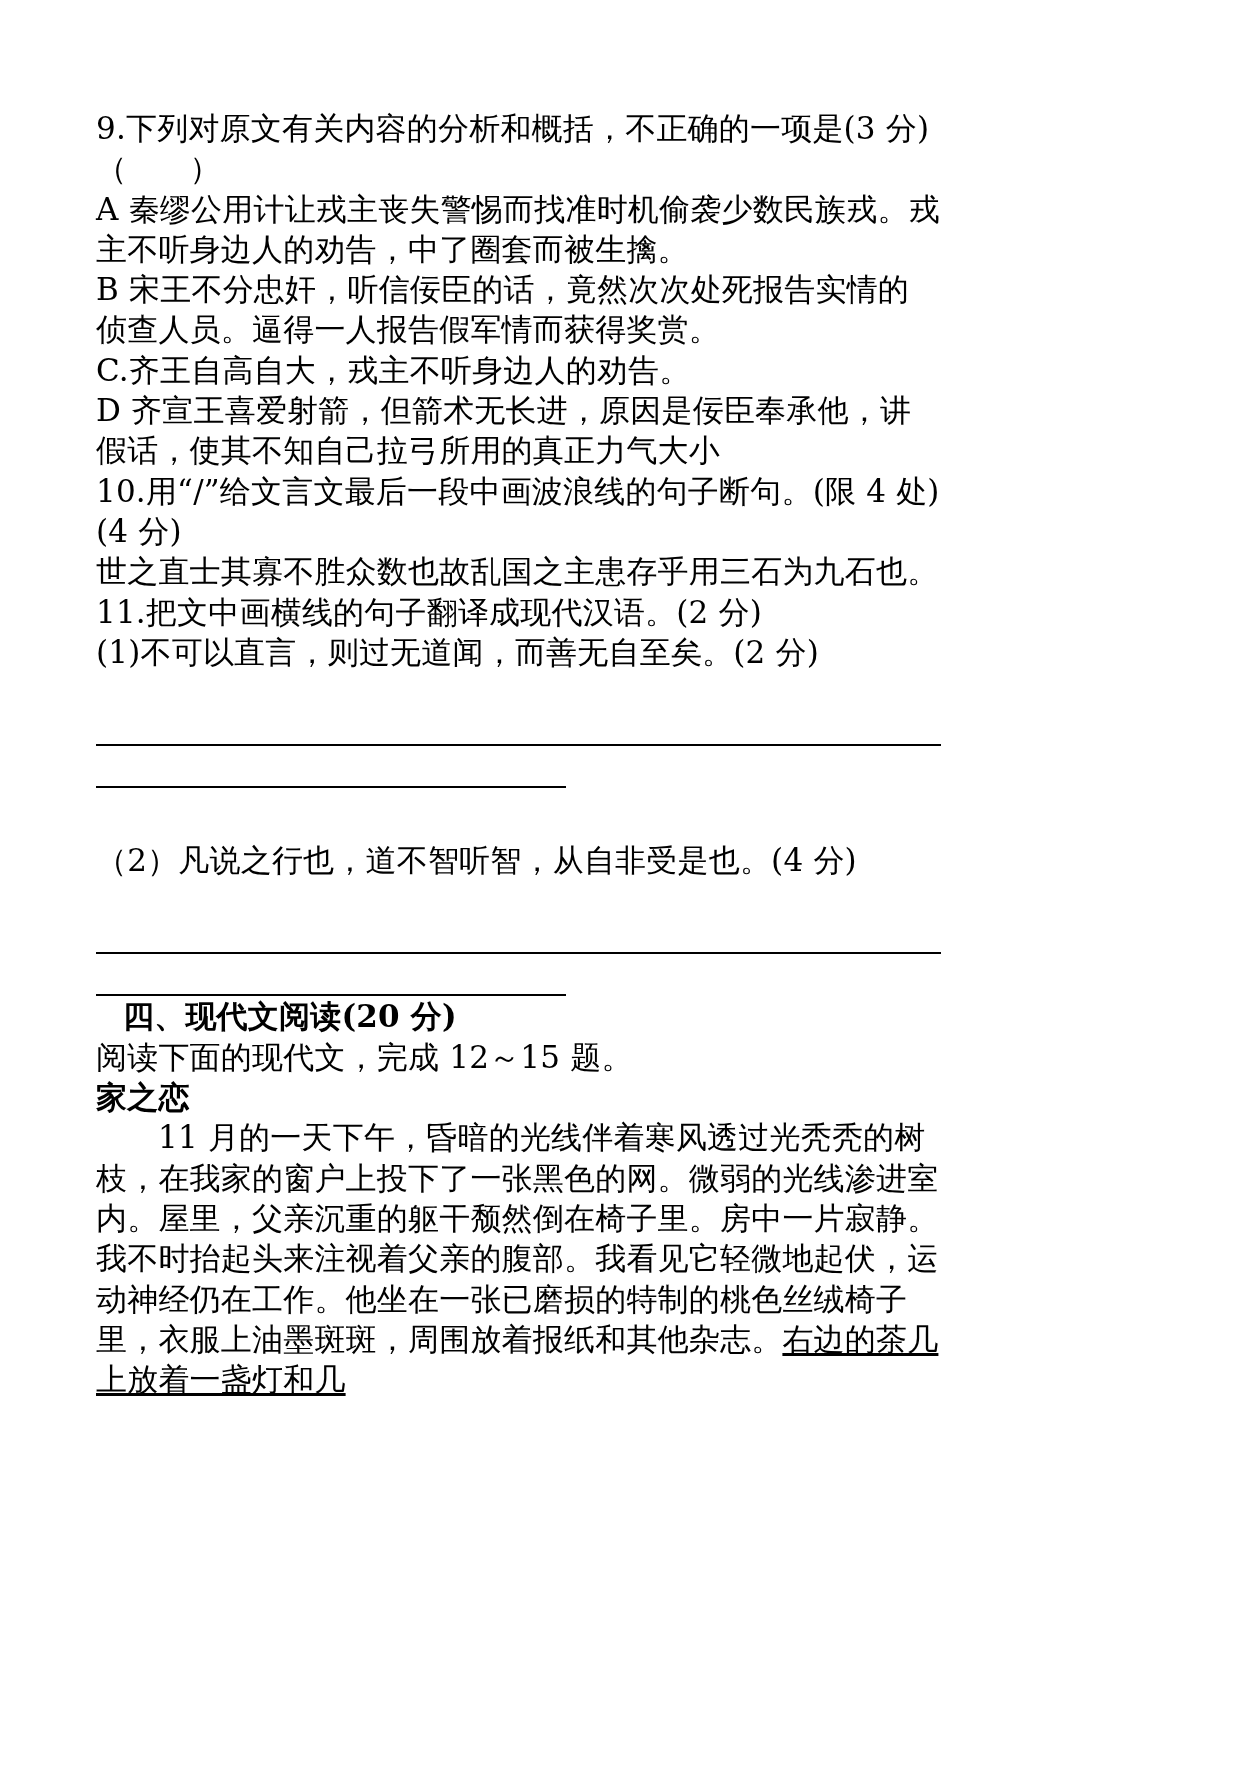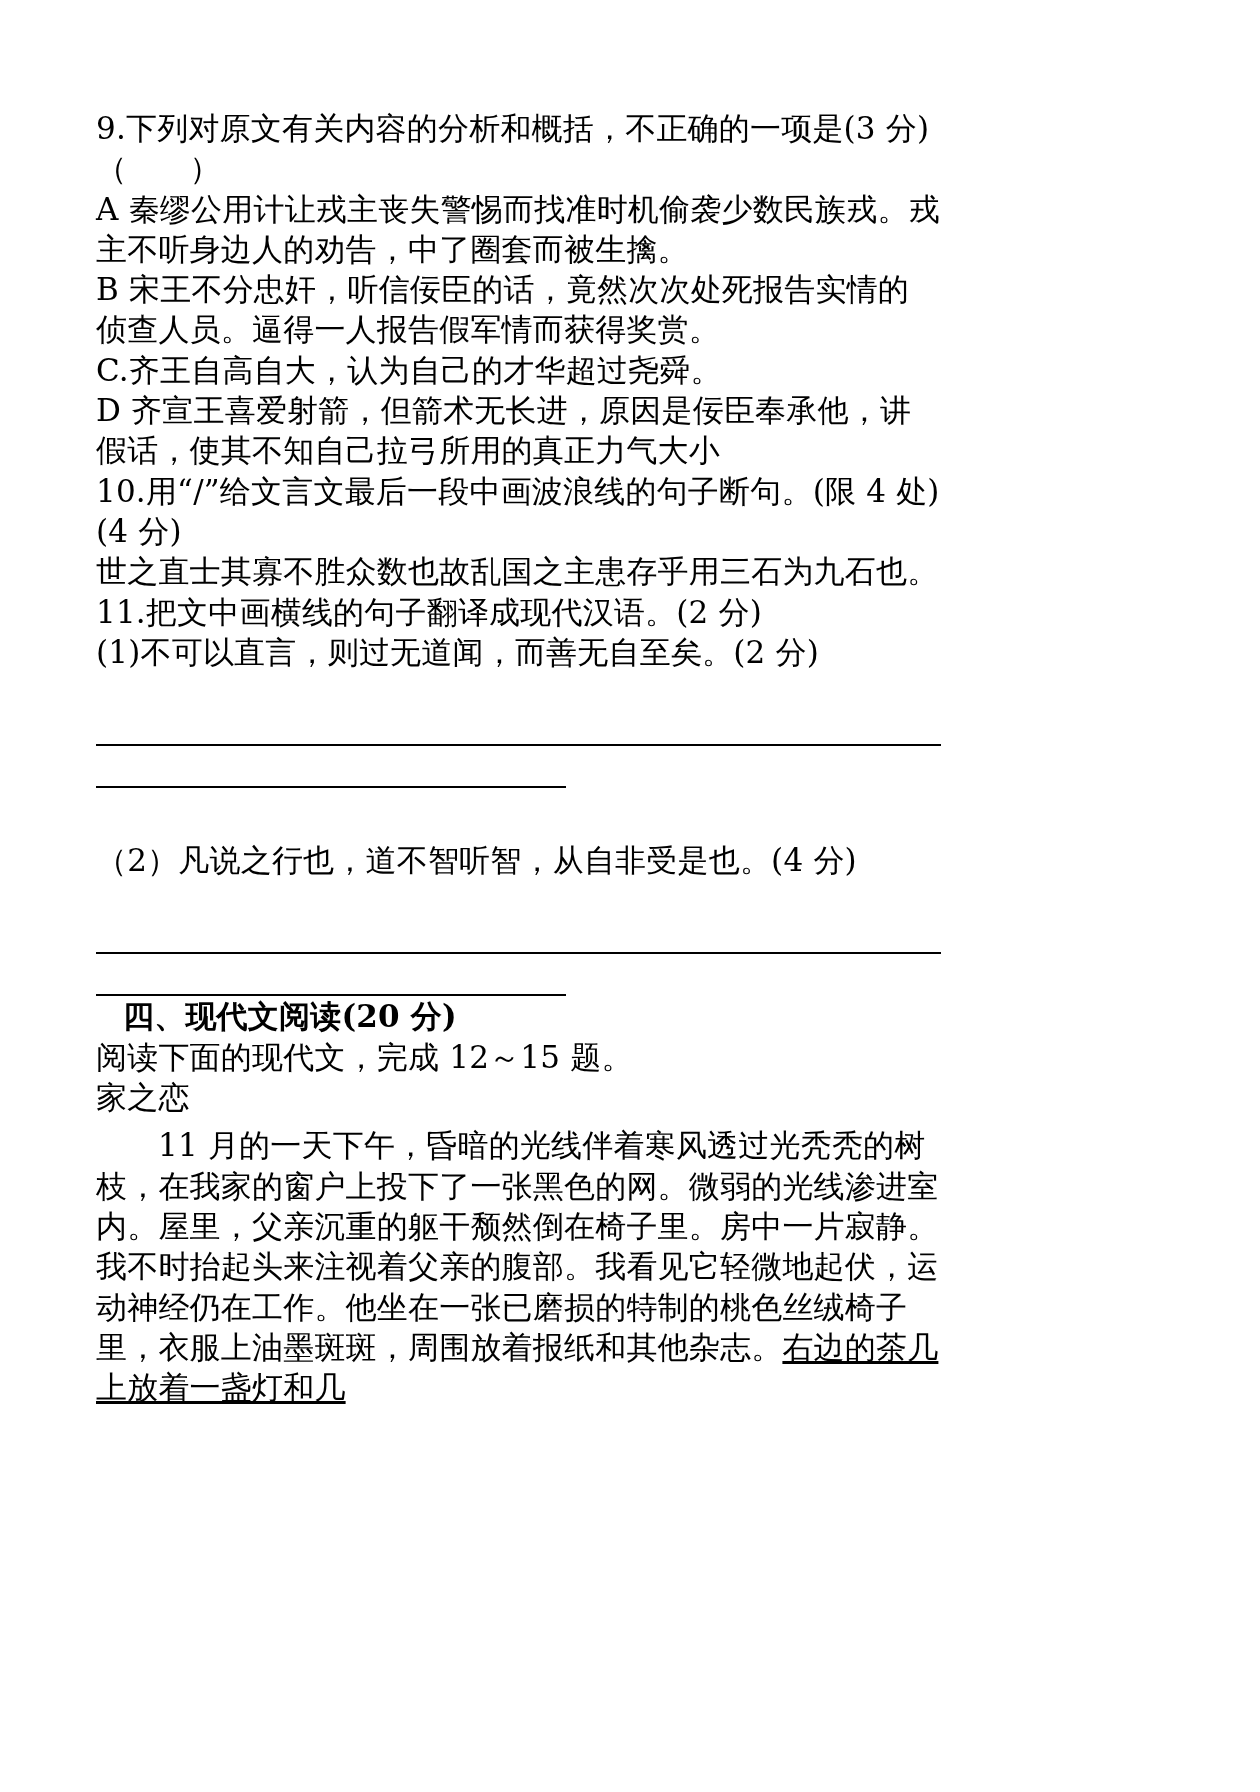--- a/index.html
+++ b/index.html
@@ -33,58 +33,57 @@
   }
   .q-line {
     margin: 0;
   }
   .bold {
     font-weight: bold;
     margin-left: 27px;
   }
   .indent2 {
     text-indent: 62px;
-    margin-top: 8px;
   }
   .rule {
     border-bottom: 2px solid #000;
     height: 0;
   }
   .rule-long {
     width: 845px;
   }
   .rule-mid {
     width: 470px;
   }
   .sp-40 { height: 40px; }
   .sp-52 { height: 52px; }
   .sp-72 { height: 72px; }
   .underline-text {
     text-decoration: underline;
     text-underline-offset: 3px;
   }
   .title-name {
-    font-weight: normal;
+    font-weight: bold;
     font-size: 31px;
   }
   .author {
     padding-left: 455px;
   }
 </style>
 </head>
 <body>
 
 <div class="page">
   <div class="doc">
 
     <p class="para q-line">9.下列对原文有关内容的分析和概括，不正确的一项是(3 分)　　　（　　）</p>
 
     <p class="para">A 秦缪公用计让戎主丧失警惕而找准时机偷袭少数民族戎。戎主不听身边人的劝告，中了圈套而被生擒。</p>
     <p class="para">B 宋王不分忠奸，听信佞臣的话，竟然次次处死报告实情的侦查人员。逼得一人报告假军情而获得奖赏。</p>
-    <p class="para">C.齐王自高自大，认为自己的才华超过尧舜。</p>
+    <p class="para">C.齐王自高自大，戎主不听身边人的劝告。</p>
     <p class="para">D 齐宣王喜爱射箭，但箭术无长进，原因是佞臣奉承他，讲假话，使其不知自己拉弓所用的真正力气大小</p>
 
     <p class="para q-line">10.用“/”给文言文最后一段中画波浪线的句子断句。(限 4 处)(4 分)</p>
     <p class="para">世之直士其寡不胜众数也故乱国之主患存乎用三石为九石也。</p>
 
     <p class="para q-line">11.把文中画横线的句子翻译成现代汉语。(2 分)</p>
     <p class="para">(1)不可以直言，则过无道闻，而善无自至矣。(2 分)</p>
 
     <div class="sp-72"></div>
     <div class="rule rule-long"></div>

